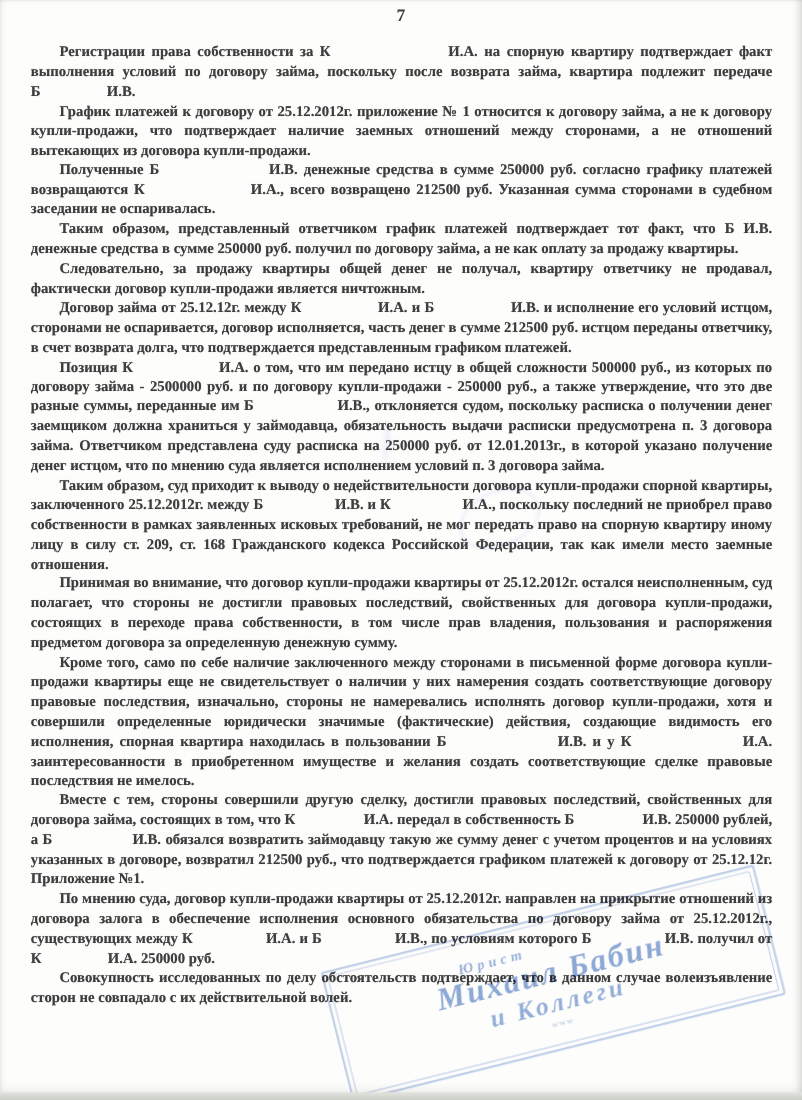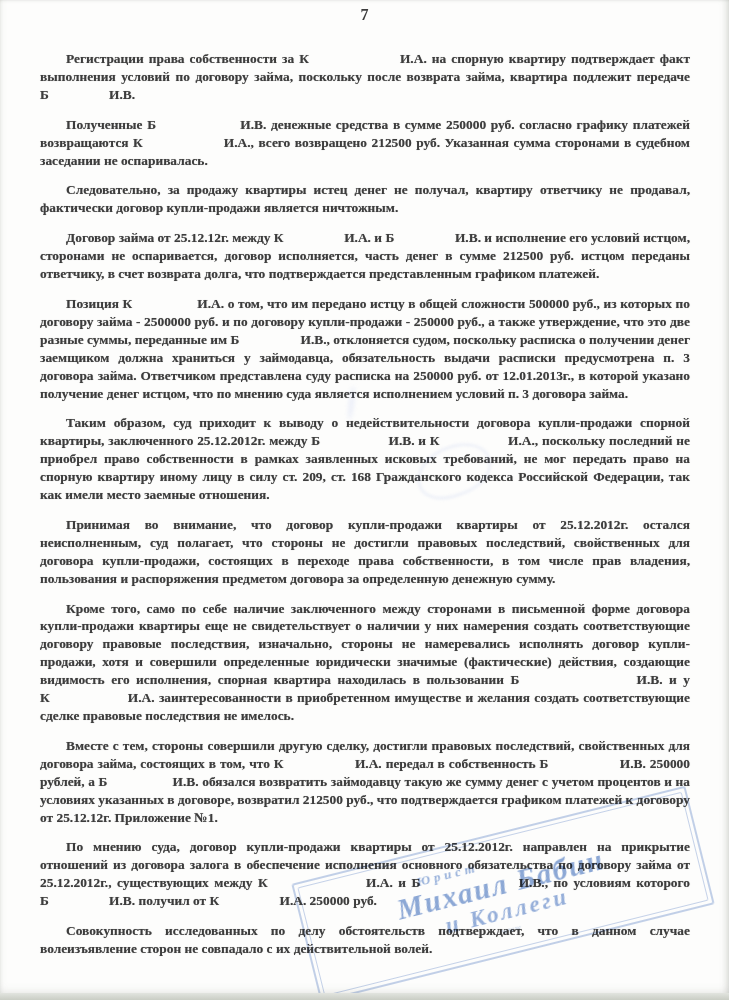--- a/index.html
+++ b/index.html
@@ -20,21 +20,21 @@
     text-align:center;
     font-size:16px;font-weight:bold;color:#3c3c3c;
   }
   .doc-text{
     position:absolute;top:38px;left:28px;width:674px;
     color:#3d3d3d;
     font-size:13.4px;line-height:17.9px;font-weight:bold;
     text-shadow:0 0 .7px rgba(70,70,70,.55);
   }
   .doc-text p{
-    margin:12px;
+    margin:0;
     text-indent:26px;
     text-align:justify;
   }
   
   .stamp{
     position:absolute;left:300px;top:833px;width:402px;height:118px;
     transform:rotate(-14deg);
     border:2px solid rgba(112,146,204,.42);
     border-radius:3px;
     display:flex;flex-direction:column;align-items:center;justify-content:center;
@@ -91,22 +91,24 @@
 </style>
 </head>
 <body>
 
 <div class="scan">
 
   <div class="page-number">7</div>
 
   <div class="doc-text">
       <p>Регистрации права собственности за К&nbsp;&nbsp;&nbsp;&nbsp;&nbsp;&nbsp;&nbsp;&nbsp;&nbsp;&nbsp;&nbsp;&nbsp;&nbsp;&nbsp;&nbsp;&nbsp;&nbsp;&nbsp;И.А. на спорную квартиру подтверждает факт выполнения условий по договору займа, поскольку после возврата займа, квартира подлежит передаче Б&nbsp;&nbsp;&nbsp;&nbsp;&nbsp;&nbsp;&nbsp;&nbsp;&nbsp;&nbsp;&nbsp;&nbsp;&nbsp;&nbsp;&nbsp;&nbsp;&nbsp;&nbsp;И.В.</p>
+      <p>График платежей к договору от 25.12.2012г. приложение № 1 относится к договору займа, а не к договору купли-продажи, что подтверждает наличие заемных отношений между сторонами, а не отношений вытекающих из договора купли-продажи.</p>
       <p>Полученные Б&nbsp;&nbsp;&nbsp;&nbsp;&nbsp;&nbsp;&nbsp;&nbsp;&nbsp;&nbsp;&nbsp;&nbsp;&nbsp;&nbsp;&nbsp;&nbsp;&nbsp;&nbsp;И.В. денежные средства в сумме 250000 руб. согласно графику платежей возвращаются К&nbsp;&nbsp;&nbsp;&nbsp;&nbsp;&nbsp;&nbsp;&nbsp;&nbsp;&nbsp;&nbsp;&nbsp;&nbsp;&nbsp;&nbsp;&nbsp;&nbsp;&nbsp;И.А., всего возвращено 212500 руб. Указанная сумма сторонами в судебном заседании не оспаривалась.</p>
-      <p>Следовательно, за продажу квартиры истец денег не получал, квартиру ответчику не продавал, фактически договор купли-продажи является ничтожным.</p>
+      <p>Таким образом, представленный ответчиком график платежей подтверждает тот факт, что Б И.В. денежные средства в сумме 250000 руб. получил по договору займа, а не как оплату за продажу квартиры.</p>
+      <p>Следовательно, за продажу квартиры общей денег не получал, квартиру ответчику не продавал, фактически договор купли-продажи является ничтожным.</p>
       <p>Договор займа от 25.12.12г. между К&nbsp;&nbsp;&nbsp;&nbsp;&nbsp;&nbsp;&nbsp;&nbsp;&nbsp;&nbsp;&nbsp;&nbsp;&nbsp;&nbsp;&nbsp;&nbsp;&nbsp;&nbsp;И.А. и Б&nbsp;&nbsp;&nbsp;&nbsp;&nbsp;&nbsp;&nbsp;&nbsp;&nbsp;&nbsp;&nbsp;&nbsp;&nbsp;&nbsp;&nbsp;&nbsp;&nbsp;&nbsp;И.В. и исполнение его условий истцом, сторонами не оспаривается, договор исполняется, часть денег в сумме 212500 руб. истцом переданы ответчику, в счет возврата долга, что подтверждается представленным графиком платежей.</p>
       <p>Позиция К&nbsp;&nbsp;&nbsp;&nbsp;&nbsp;&nbsp;&nbsp;&nbsp;&nbsp;&nbsp;&nbsp;&nbsp;&nbsp;&nbsp;&nbsp;&nbsp;&nbsp;&nbsp;И.А. о том, что им передано истцу в общей сложности 500000 руб., из которых по договору займа - 2500000 руб. и по договору купли-продажи - 250000 руб., а также утверждение, что это две разные суммы, переданные им Б&nbsp;&nbsp;&nbsp;&nbsp;&nbsp;&nbsp;&nbsp;&nbsp;&nbsp;&nbsp;&nbsp;&nbsp;&nbsp;&nbsp;&nbsp;&nbsp;&nbsp;&nbsp;И.В., отклоняется судом, поскольку расписка о получении денег заемщиком должна храниться у займодавца, обязательность выдачи расписки предусмотрена п. 3 договора займа. Ответчиком представлена суду расписка на 250000 руб. от 12.01.2013г., в которой указано получение денег истцом, что по мнению суда является исполнением условий п. 3 договора займа.</p>
       <p>Таким образом, суд приходит к выводу о недействительности договора купли-продажи спорной квартиры, заключенного 25.12.2012г. между Б&nbsp;&nbsp;&nbsp;&nbsp;&nbsp;&nbsp;&nbsp;&nbsp;&nbsp;&nbsp;&nbsp;&nbsp;&nbsp;&nbsp;&nbsp;&nbsp;&nbsp;&nbsp;И.В. и К&nbsp;&nbsp;&nbsp;&nbsp;&nbsp;&nbsp;&nbsp;&nbsp;&nbsp;&nbsp;&nbsp;&nbsp;&nbsp;&nbsp;&nbsp;&nbsp;&nbsp;&nbsp;И.А., поскольку последний не приобрел право собственности в рамках заявленных исковых требований, не мог передать право на спорную квартиру иному лицу в силу ст. 209, ст. 168 Гражданского кодекса Российской Федерации, так как имели место заемные отношения.</p>
       <p>Принимая во внимание, что договор купли-продажи квартиры от 25.12.2012г. остался неисполненным, суд полагает, что стороны не достигли правовых последствий, свойственных для договора купли-продажи, состоящих в переходе права собственности, в том числе прав владения, пользования и распоряжения предметом договора за определенную денежную сумму.</p>
       <p>Кроме того, само по себе наличие заключенного между сторонами в письменной форме договора купли-продажи квартиры еще не свидетельствует о наличии у них намерения создать соответствующие договору правовые последствия, изначально, стороны не намеревались исполнять договор купли-продажи, хотя и совершили определенные юридически значимые (фактические) действия, создающие видимость его исполнения, спорная квартира находилась в пользовании Б&nbsp;&nbsp;&nbsp;&nbsp;&nbsp;&nbsp;&nbsp;&nbsp;&nbsp;&nbsp;&nbsp;&nbsp;&nbsp;&nbsp;&nbsp;&nbsp;&nbsp;&nbsp;И.В. и у К&nbsp;&nbsp;&nbsp;&nbsp;&nbsp;&nbsp;&nbsp;&nbsp;&nbsp;&nbsp;&nbsp;&nbsp;&nbsp;&nbsp;&nbsp;&nbsp;&nbsp;&nbsp;И.А. заинтересованности в приобретенном имуществе и желания создать соответствующие сделке правовые последствия не имелось.</p>
       <p>Вместе с тем, стороны совершили другую сделку, достигли правовых последствий, свойственных для договора займа, состоящих в том, что К&nbsp;&nbsp;&nbsp;&nbsp;&nbsp;&nbsp;&nbsp;&nbsp;&nbsp;&nbsp;&nbsp;&nbsp;&nbsp;&nbsp;&nbsp;&nbsp;&nbsp;&nbsp;И.А. передал в собственность Б&nbsp;&nbsp;&nbsp;&nbsp;&nbsp;&nbsp;&nbsp;&nbsp;&nbsp;&nbsp;&nbsp;&nbsp;&nbsp;&nbsp;&nbsp;&nbsp;&nbsp;&nbsp;И.В. 250000 рублей, а Б&nbsp;&nbsp;&nbsp;&nbsp;&nbsp;&nbsp;&nbsp;&nbsp;&nbsp;&nbsp;&nbsp;&nbsp;&nbsp;&nbsp;&nbsp;&nbsp;&nbsp;&nbsp;И.В. обязался возвратить займодавцу такую же сумму денег с учетом процентов и на условиях указанных в договоре, возвратил 212500 руб., что подтверждается графиком платежей к договору от 25.12.12г. Приложение №1.</p>
       <p>По мнению суда, договор купли-продажи квартиры от 25.12.2012г. направлен на прикрытие отношений из договора залога в обеспечение исполнения основного обязательства по договору займа от 25.12.2012г., существующих между К&nbsp;&nbsp;&nbsp;&nbsp;&nbsp;&nbsp;&nbsp;&nbsp;&nbsp;&nbsp;&nbsp;&nbsp;&nbsp;&nbsp;&nbsp;&nbsp;&nbsp;&nbsp;И.А. и Б&nbsp;&nbsp;&nbsp;&nbsp;&nbsp;&nbsp;&nbsp;&nbsp;&nbsp;&nbsp;&nbsp;&nbsp;&nbsp;&nbsp;&nbsp;&nbsp;&nbsp;&nbsp;И.В., по условиям которого Б&nbsp;&nbsp;&nbsp;&nbsp;&nbsp;&nbsp;&nbsp;&nbsp;&nbsp;&nbsp;&nbsp;&nbsp;&nbsp;&nbsp;&nbsp;&nbsp;&nbsp;&nbsp;И.В. получил от К&nbsp;&nbsp;&nbsp;&nbsp;&nbsp;&nbsp;&nbsp;&nbsp;&nbsp;&nbsp;&nbsp;&nbsp;&nbsp;&nbsp;&nbsp;&nbsp;&nbsp;&nbsp;И.А. 250000 руб.</p>
       <p>Совокупность исследованных по делу обстоятельств подтверждает, что в данном случае волеизъявление сторон не совпадало с их действительной волей.</p>
     </div>
 

